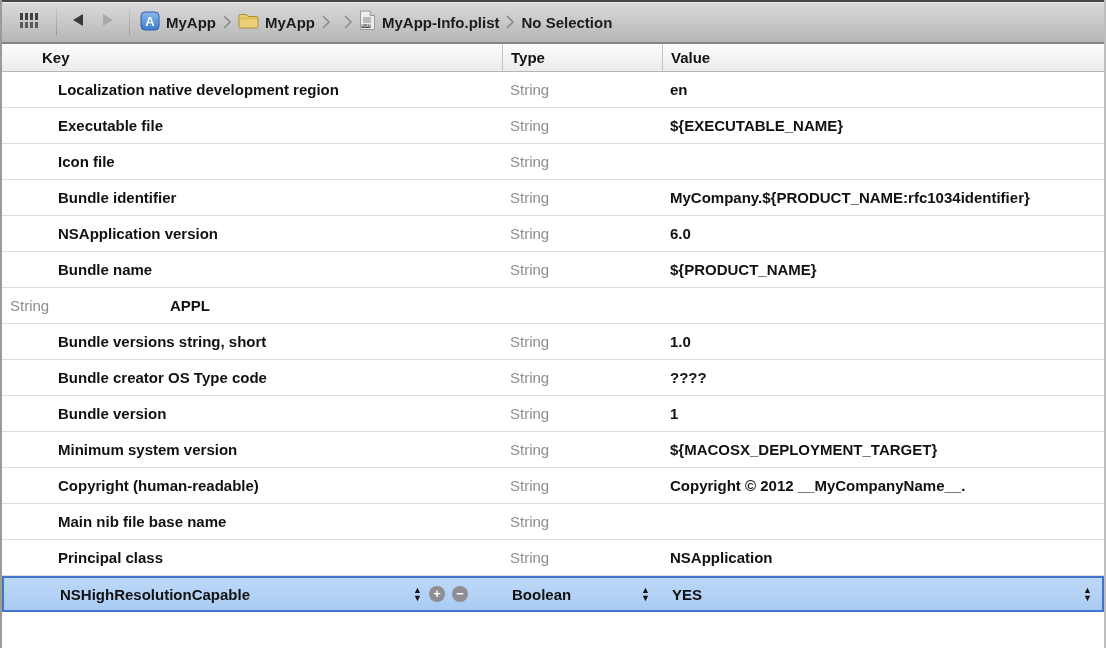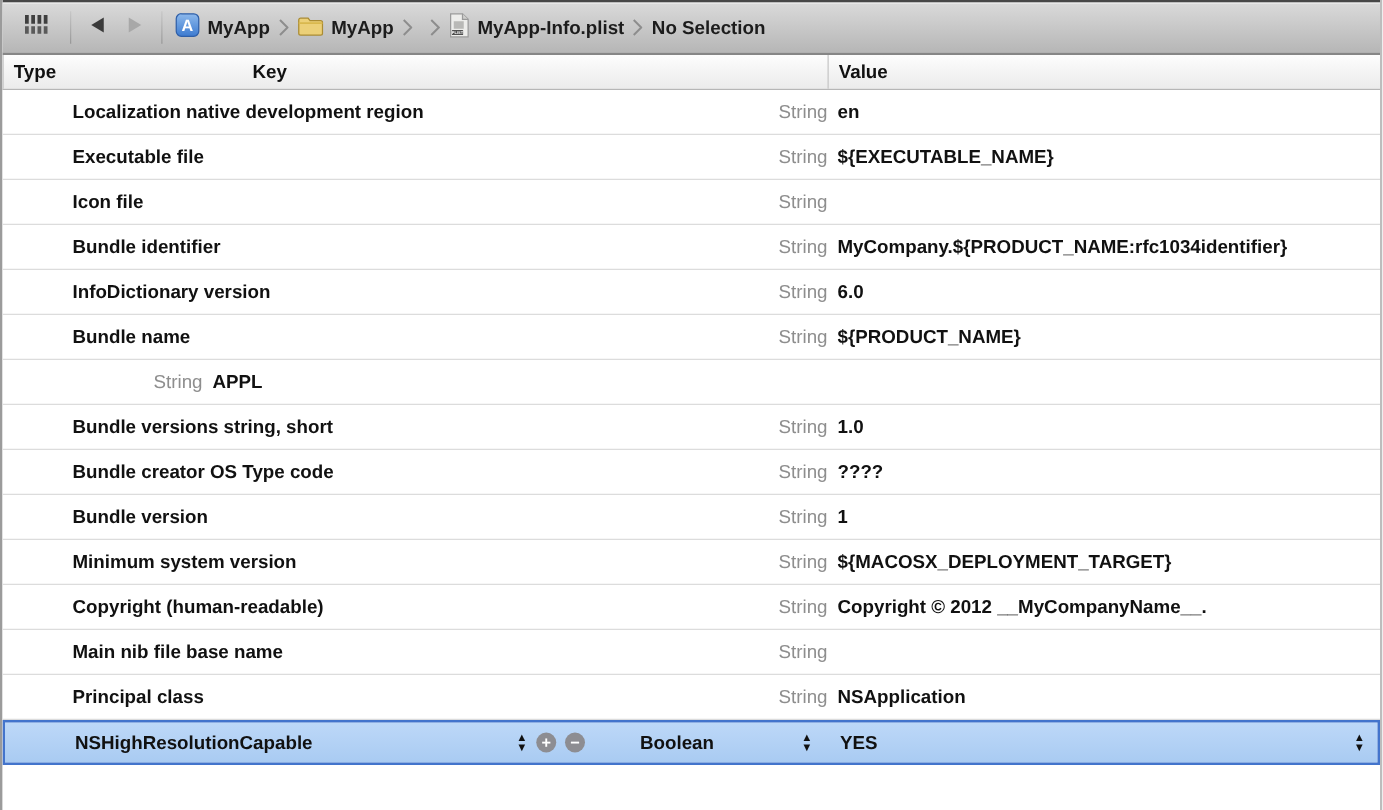--- a/index.html
+++ b/index.html
@@ -25,21 +25,21 @@
   .thead .hc { height:100%; display:flex; align-items:center; font-size:15px; font-weight:bold; color:#111; }
   .hc-key { width:500px; padding-left:40px; }
   .hc-type { width:160px; padding-left:8px; border-left:1px solid #c6c6c6; }
   .hc-value { flex:1; padding-left:8px; border-left:1px solid #c6c6c6;text-align:right; }
 
   
   .tbody { background:#fff; }
   .row { height:36px; display:flex; align-items:stretch; border-bottom:1px solid #dcdcdc; background:#fff; }
   .cell { display:flex; align-items:center; overflow:hidden; }
   .key-cell { width:500px; padding-left:56px; }
-  .type-cell { width:160px; padding-left:8px;justify-content:flex-end; }
+  .type-cell { width:160px; padding-left:8px; }
   .value-cell { flex:1; padding-left:8px; }
   .key-text { font-size:15px; font-weight:bold; color:#111; white-space:nowrap; }
   .type-text { font-size:15px; color:#8e8e8e; white-space:nowrap; }
   .value-text { font-size:15px; font-weight:bold; color:#111; white-space:nowrap; overflow:hidden; }
 
   .row.selected { background:linear-gradient(#bdd8f8,#a9cbf2); border:2px solid #4374cc; }
   .row.selected .type-text { color:#111; font-weight:bold; }
 
   
   .row .ctl { display:none; }
@@ -162,22 +162,22 @@
           </svg>
       </span>
 
       <div class="crumb">
         <span>No Selection</span>
       </div>
     </div>
   </div>
 
   <div class="thead">
+    <div class="hc hc-key">Key</div>
     <div class="hc hc-type">Type</div>
-    <div class="hc hc-key">Key</div>
     <div class="hc hc-value">Value</div>
   </div>
 
   <div class="tbody">
       <div class="row">
     <div class="cell key-cell">
       <span class="key-text">Localization native development region</span>
 
     </div>
     <div class="cell type-cell">
@@ -226,21 +226,21 @@
       <span class="type-text">String</span>
 
     </div>
     <div class="cell value-cell">
       <span class="value-text">MyCompany.${PRODUCT_NAME:rfc1034identifier}</span>
 
     </div>
   </div>
       <div class="row">
     <div class="cell key-cell">
-      <span class="key-text">InfoDictionary version</span>
+      <span class="key-text">NSApplication version</span>
 
     </div>
     <div class="cell type-cell">
       <span class="type-text">String</span>
 
     </div>
     <div class="cell value-cell">
       <span class="value-text">6.0</span>
 
     </div>

